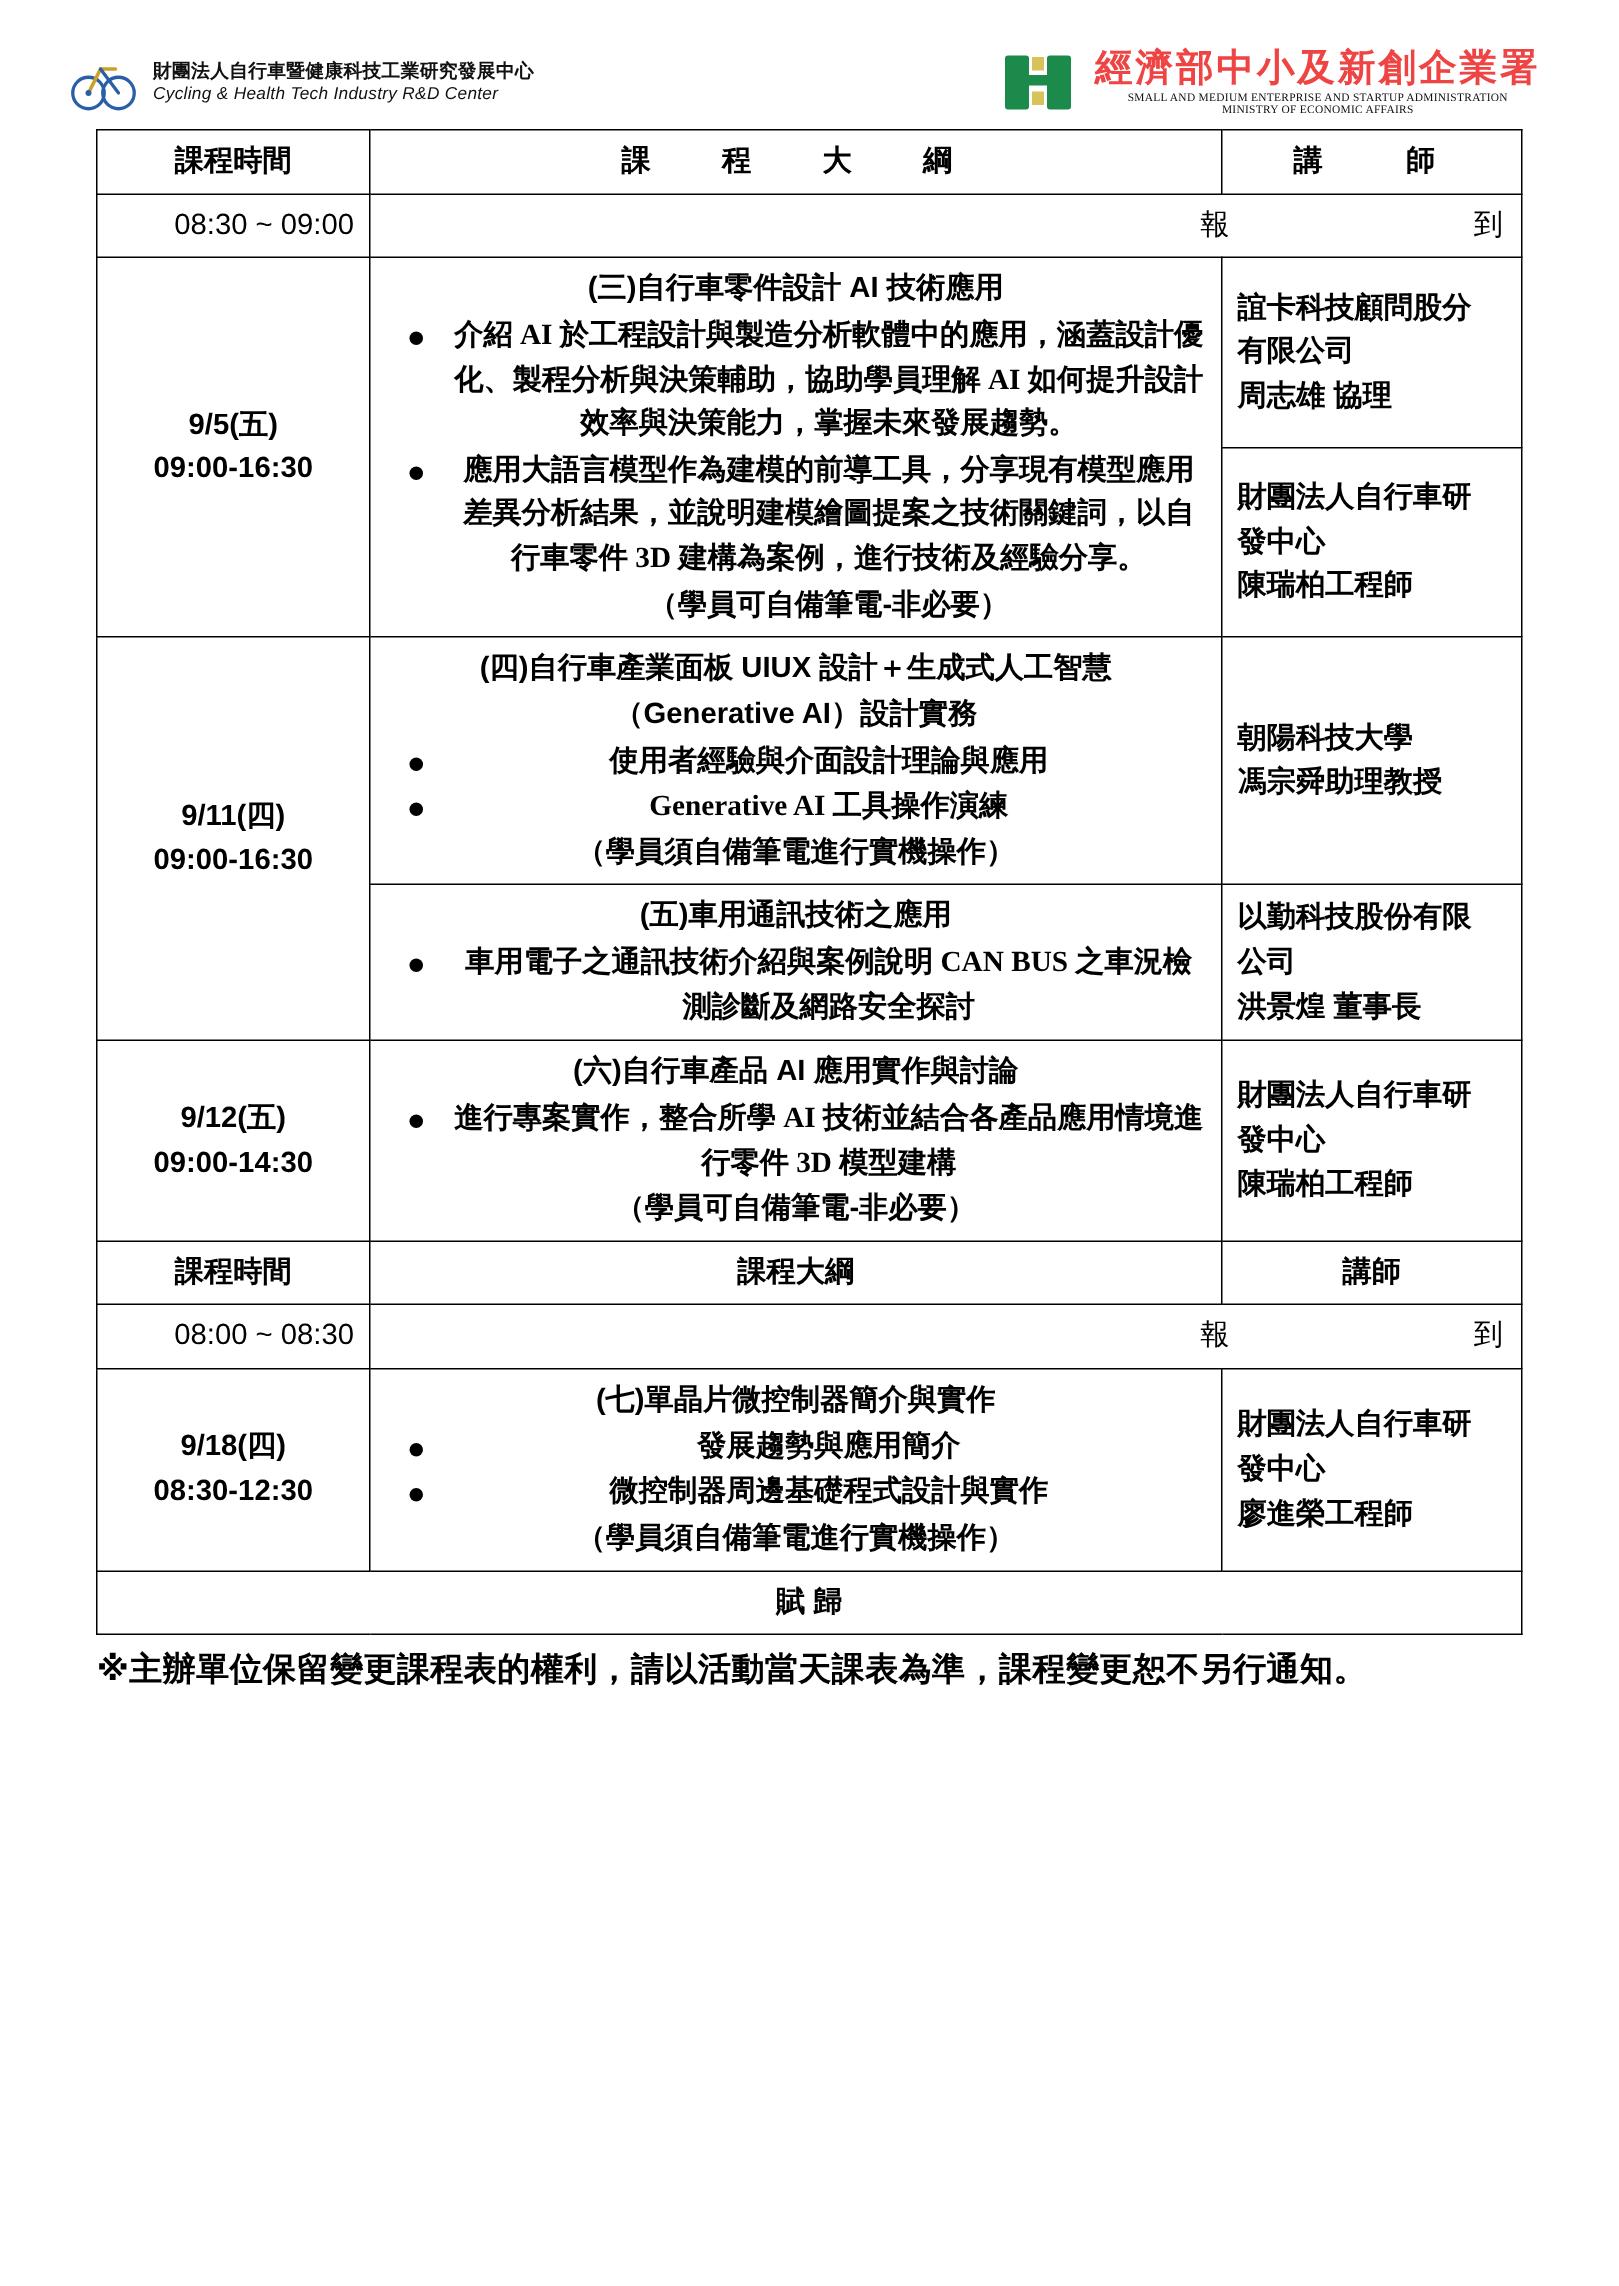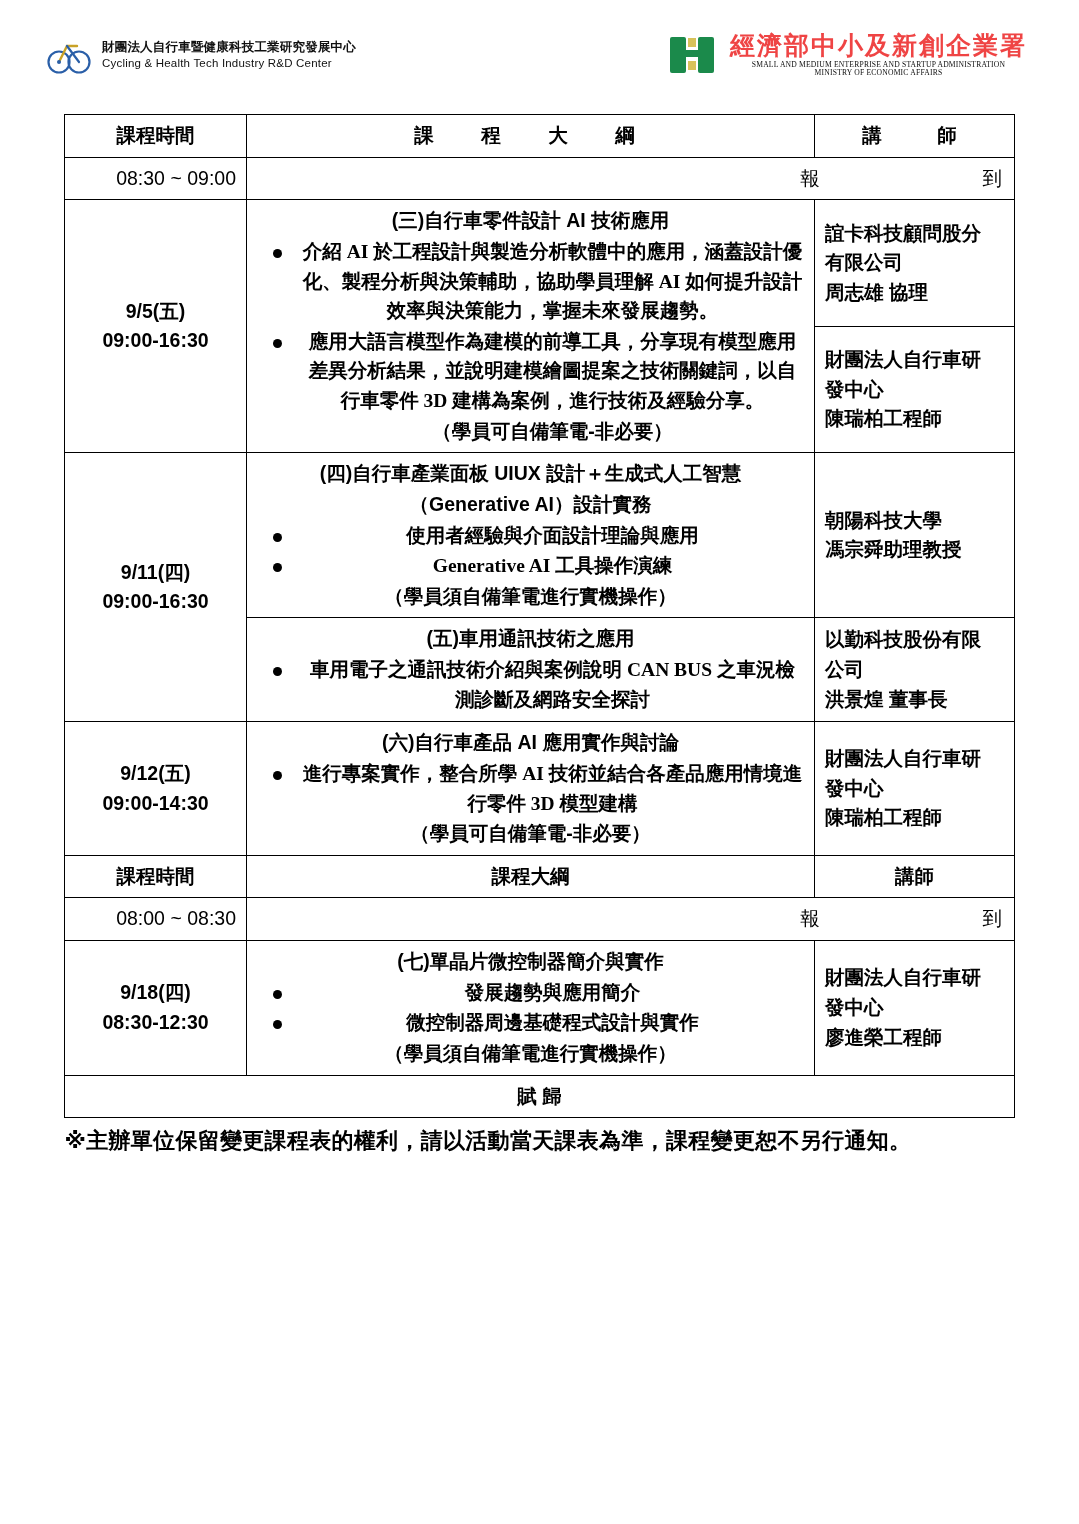--- a/index.html
+++ b/index.html
@@ -49,20 +49,21 @@
   .brand-left-text .cn {
     font-size: 12.5px;
     letter-spacing: .2px;
     color: #111;
     font-weight: 600;
   }
   .brand-left-text .en {
     font-size: 11.5px;
     letter-spacing: .2px;
     color: #111;
+    font-style: italic;
   }
   .brand-right {
     display: flex;
     align-items: center;
     gap: 12px;
   }
   .logo-moea-mark {
     width: 52px;
     height: 44px;
     flex: none;
@@ -82,21 +83,21 @@
   .brand-right-text .en2 {
     font-family: "Liberation Serif", "DejaVu Serif", serif;
     font-size: 7.6px;
     letter-spacing: .2px;
     color: #0d0d0d;
   }
 
   
   table.schedule {
     width: 950px;
-    margin: 28px auto 0 auto;
+    margin: 0 auto 0 auto;
     border-collapse: collapse;
     table-layout: fixed;
   }
   table.schedule td {
     border: 1.6px solid #000;
     vertical-align: middle;
     padding: 6px 10px;
     font-size: 19.5px;
     line-height: 1.52;
   }

